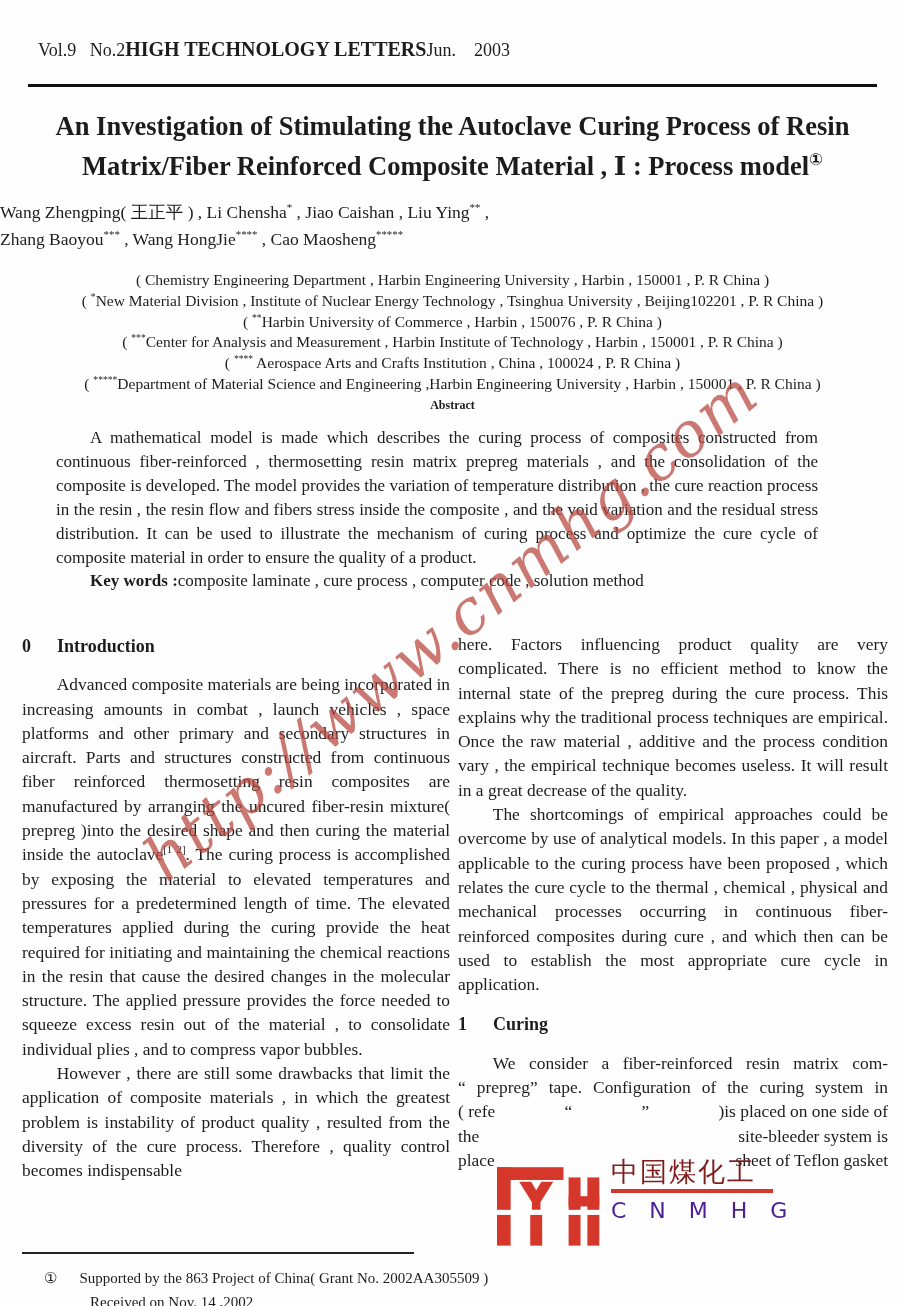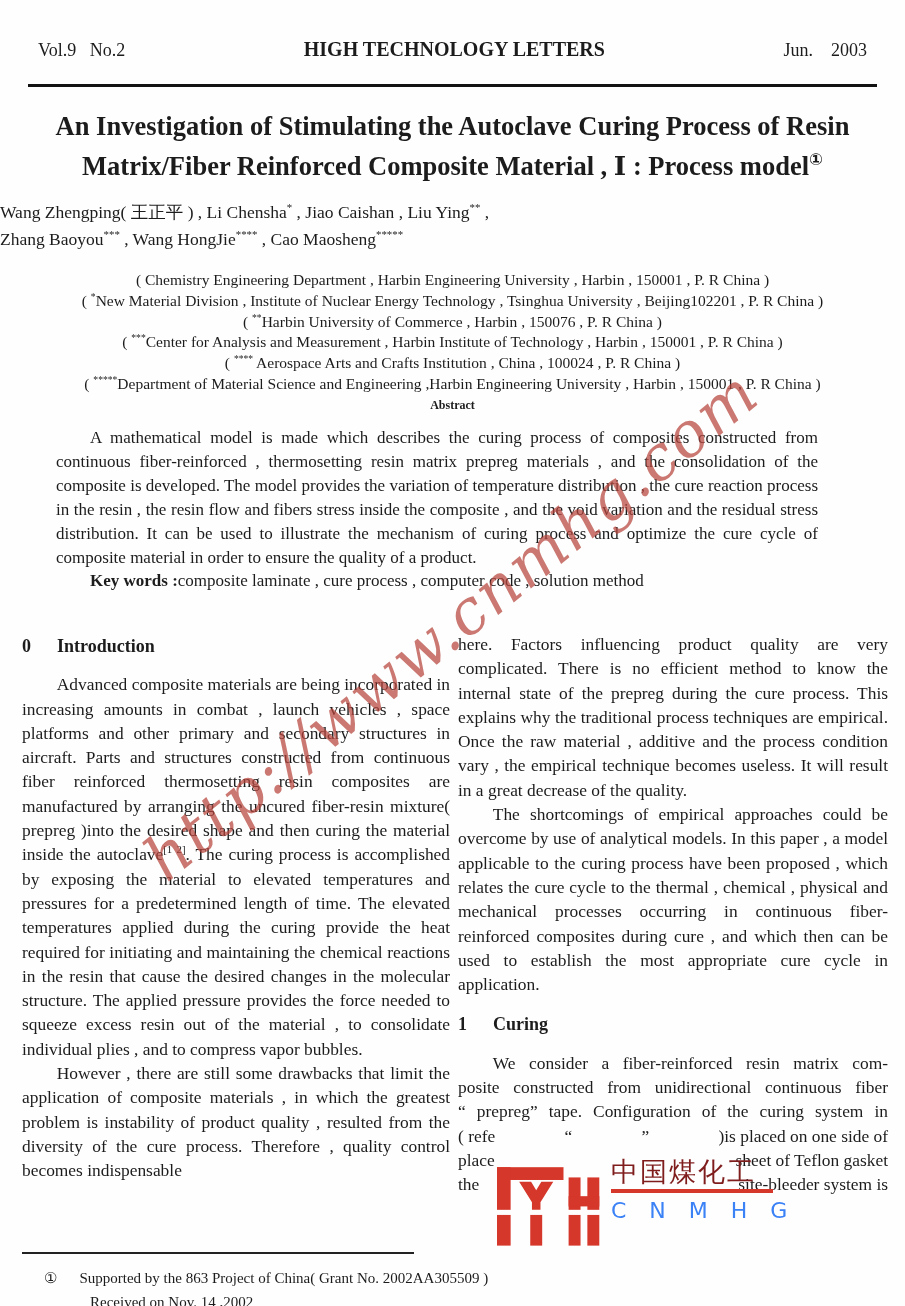--- a/index.html
+++ b/index.html
@@ -5,21 +5,21 @@
   html,body{margin:0;padding:0;background:#e9e9e9;}
   .page{
     position:relative;width:905px;height:1306px;margin:0 auto;
     background:#fefefe;color:#1c1c1c;overflow:hidden;
     font-family:"Liberation Serif","DejaVu Serif",serif;
   }
   sup{font-size:0.62em;vertical-align:super;line-height:0;}
   .pre{white-space:pre;}
 
   
-  .hdr{position:absolute;top:38px;left:38px;right:38px;display:flex;justify-content:space-between;align-items:baseline;font-size:18px;}
+  .hdr{position:absolute;top:38px;left:38px;right:38px;display:flex;align-items:baseline;font-size:18px;}
   .hdr .jname{font-weight:bold;font-size:20px;}
   .hdr-rule{position:absolute;top:84px;left:28px;width:849px;height:3px;background:#121212;}
 
   
   .title{position:absolute;top:106px;left:28px;width:849px;text-align:center;font-weight:bold;font-size:26.5px;line-height:40px;font-family:"Liberation Serif","DejaVu Serif","DejaVu Sans",serif;}
   .authors{position:absolute;top:199px;left:0;width:100%;text-align:left;font-size:17.5px;line-height:27px;}
   .affils{position:absolute;top:270px;left:0;width:100%;text-align:center;font-size:15.5px;line-height:20.8px;}
 
   
   .abs-head{position:absolute;top:398px;left:0;width:100%;text-align:center;font-weight:bold;font-size:12px;}
@@ -48,21 +48,21 @@
     font-size:62px;font-style:italic;font-family:"DejaVu Serif",serif;
     color:rgba(181,68,58,0.72);letter-spacing:2px;z-index:6;pointer-events:none;
   }
 
   
   .logo{position:absolute;left:497px;top:1157px;display:flex;align-items:flex-start;z-index:7;}
   .logo svg{width:104px;height:92px;display:block;}
   .logo-right{margin-left:10px;}
   .logo-cn{font-size:27px;color:#7f1d1d;letter-spacing:2px;line-height:30px;font-family:"DejaVu Sans",sans-serif;}
   .logo-underline{height:4px;background:#d6372b;width:162px;margin:2px 0 5px 0;}
-  .logo-en{font-size:22px;color:#3b82f6;letter-spacing:8px;font-family:"DejaVu Sans",sans-serif;}
+  .logo-en{font-size:22px;color:#4c1d95;letter-spacing:8px;font-family:"DejaVu Sans",sans-serif;}
 
   
   .foot-rule{position:absolute;top:1252px;left:22px;width:392px;height:2px;background:#222;}
   .footnote{position:absolute;top:1266px;left:44px;width:700px;font-size:15px;line-height:24px;}
   .footnote .fmark{margin-right:22px;}
   .footnote .l2{margin-left:46px;}
 </style>
 </head>
 <body>
 
@@ -108,35 +108,34 @@
     <p>However , there are still some drawbacks that limit the application of composite materials , in which the greatest problem is instability of product quality , resulted from the diversity of the cure process. Therefore , quality control becomes indispensable</p>
   </div>
 
   <div class="colR">
     <p class="noindent">here. Factors influencing product quality are very complicated. There is no efficient method to know the internal state of the prepreg during the cure process. This explains why the traditional process techniques are empirical. Once the raw material , additive and the process condition vary , the empirical technique becomes useless. It will result in a great decrease of the quality.</p>
     <p>The shortcomings of empirical approaches could be overcome by use of analytical models. In this paper , a model applicable to the curing process have been proposed , which relates the cure cycle to the thermal , chemical , physical and mechanical processes occurring in continuous fiber-reinforced composites during cure , and which then can be used to establish the most appropriate cure cycle in application.</p>
     <div class="sec-head">
       <span class="num">1</span><span>Curing</span>
     </div>
     <div class="jline first">We consider a fiber-reinforced resin matrix com-</div>
-    <div class="jline">posite constructed from unidirectional continuous fiber</div>
     <div class="jline">“ prepreg” tape. Configuration of the curing system in</div>
     <div class="fragline">
       <span>( refe</span>
       <span>“</span>
       <span>”</span>
       <span>)is placed on one side of</span>
     </div>
     <div class="fragline">
+      <span>the</span>
+      <span>site-bleeder system is</span>
+    </div>
+    <div class="fragline">
       <span>place</span>
       <span>sheet of Teflon gasket</span>
-    </div>
-    <div class="fragline">
-      <span>the</span>
-      <span>site-bleeder system is</span>
     </div>
   </div>
 
   <div class="watermark">http://www.cnmhg.com</div>
 
   <div class="logo">
     <span>
       <svg viewBox="0 0 122 100" xmlns="http://www.w3.org/2000/svg">
         <g fill="#d6372b">
           <rect x="0" y="8" width="78" height="15"></rect>

